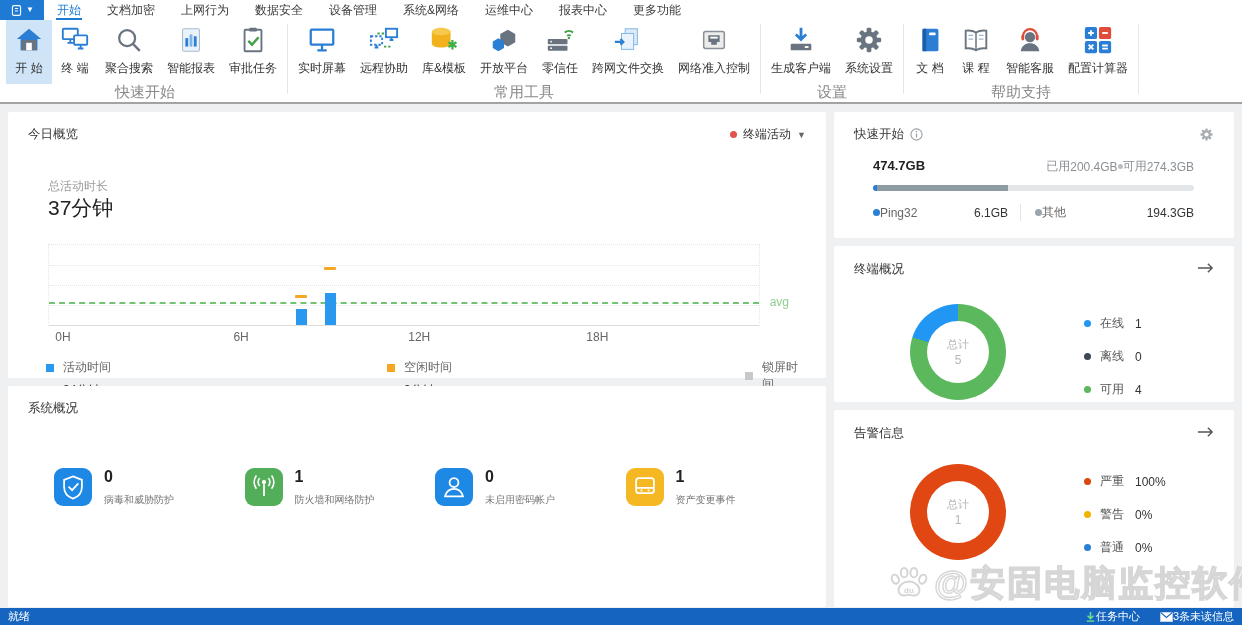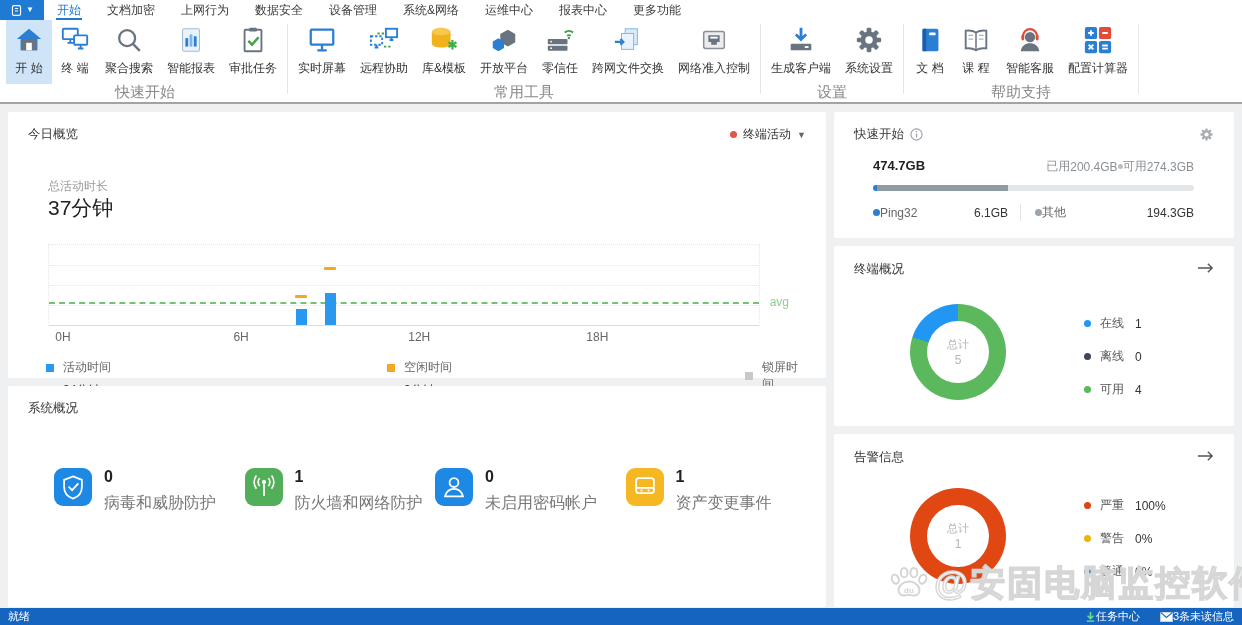--- a/index.html
+++ b/index.html
@@ -51,38 +51,38 @@
 .lrow{display:flex;align-items:center;gap:9px;font-size:12px;color:#666}
 .lsq{width:8px;height:8px;flex:0 0 8px}
 .lval{margin-left:17px;margin-top:6px;font-size:12px;color:#333}
 
 #card-system{flex:1}
 .sysrow{position:absolute;top:82px;left:46px;right:10px;display:flex}
 .sysitem{width:204px;display:flex;gap:12px;align-items:flex-start}
 .sysicon{width:38px;height:38px;border-radius:9px;display:flex;align-items:center;justify-content:center;flex:0 0 38px}
 .sysicon svg{width:32px;height:32px}
 .syscount{font-size:16px;font-weight:bold;color:#222;line-height:1.1}
-.syslabel{font-size:16px;color:#777;margin-top:7px;white-space:nowrap}
+.syslabel{font-size:10px;color:#777;margin-top:7px;white-space:nowrap}
 
 #card-storage{height:126px}
 .ico-btn{cursor:pointer;display:flex;align-items:center}
 .strow1{position:absolute;top:46px;left:39px;right:40px;display:flex;align-items:baseline}
 .sttotal{font-size:13px;font-weight:bold;color:#222}
 .stright{margin-left:auto;font-size:12px;color:#8a8f94;display:flex;align-items:center;white-space:nowrap}
 .stsep{width:5px;height:5px;border-radius:50%;background:#b9bec2;display:inline-block}
 .stbar{position:absolute;top:73px;left:39px;width:321px;height:6px;border-radius:3px;background:#e3e6e8;display:flex;overflow:hidden}
 .stbar i{display:block;height:100%}
 .strow2{position:absolute;top:92px;left:39px;width:321px;display:flex;font-size:12px;color:#666}
 .sthalf{display:flex;align-items:center;gap:0}
 .sthalf .v{margin-left:auto;color:#333}
 .h1{width:147px;padding-right:12px}
 .h2{flex:1;border-left:1px solid #e4e4e4;padding-left:14px}
 .ldot{width:7px;height:7px;border-radius:50%;flex:0 0 7px}
 
-#card-terms{height:180px}
+#card-terms{height:156px}
 #card-alerts{flex:1}
 .donut{position:absolute;width:96px;height:96px;border-radius:50%}
 .dcenter{position:absolute;inset:17px;background:#fff;border-radius:50%;display:flex;flex-direction:column;align-items:center;justify-content:center;gap:1px}
 .dcl{font-size:11px;color:#b5b5b5}
 .dcv{font-size:12px;color:#b5b5b5}
 .vlegend{position:absolute;left:250px;display:flex;flex-direction:column;gap:14px}
 .vlegend .row{display:flex;align-items:center;gap:9px;font-size:12px;color:#555;height:19px}
 .vlegend .val{color:#333;margin-left:2px}
 .arrow-btn{cursor:pointer}
 

